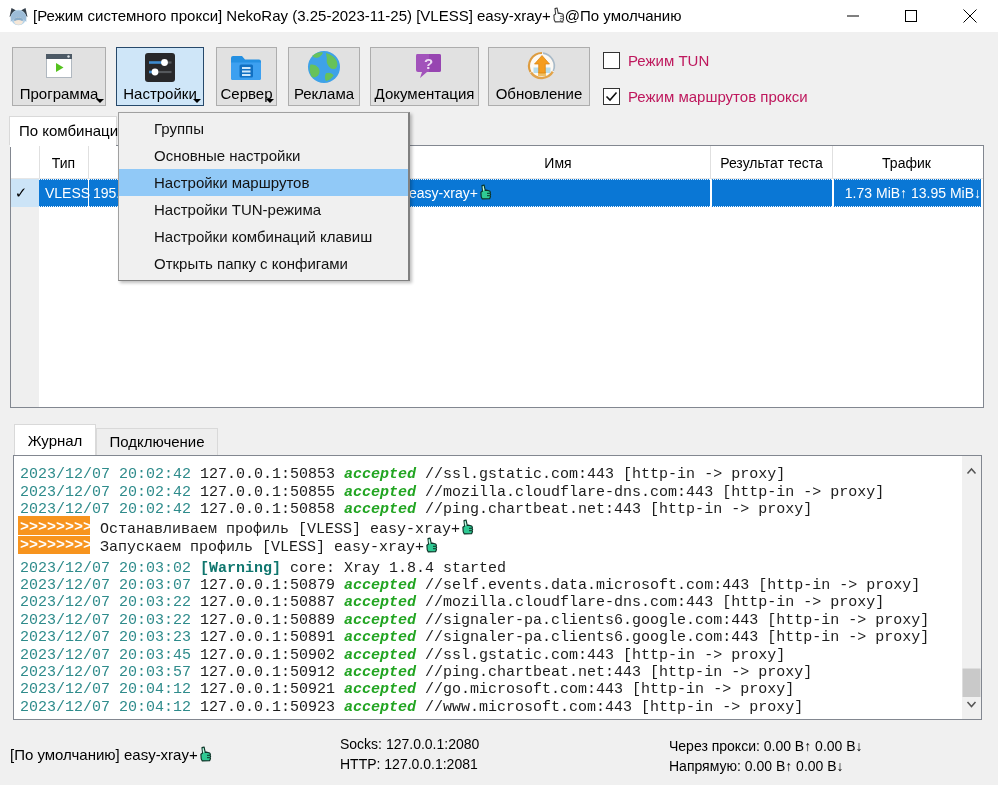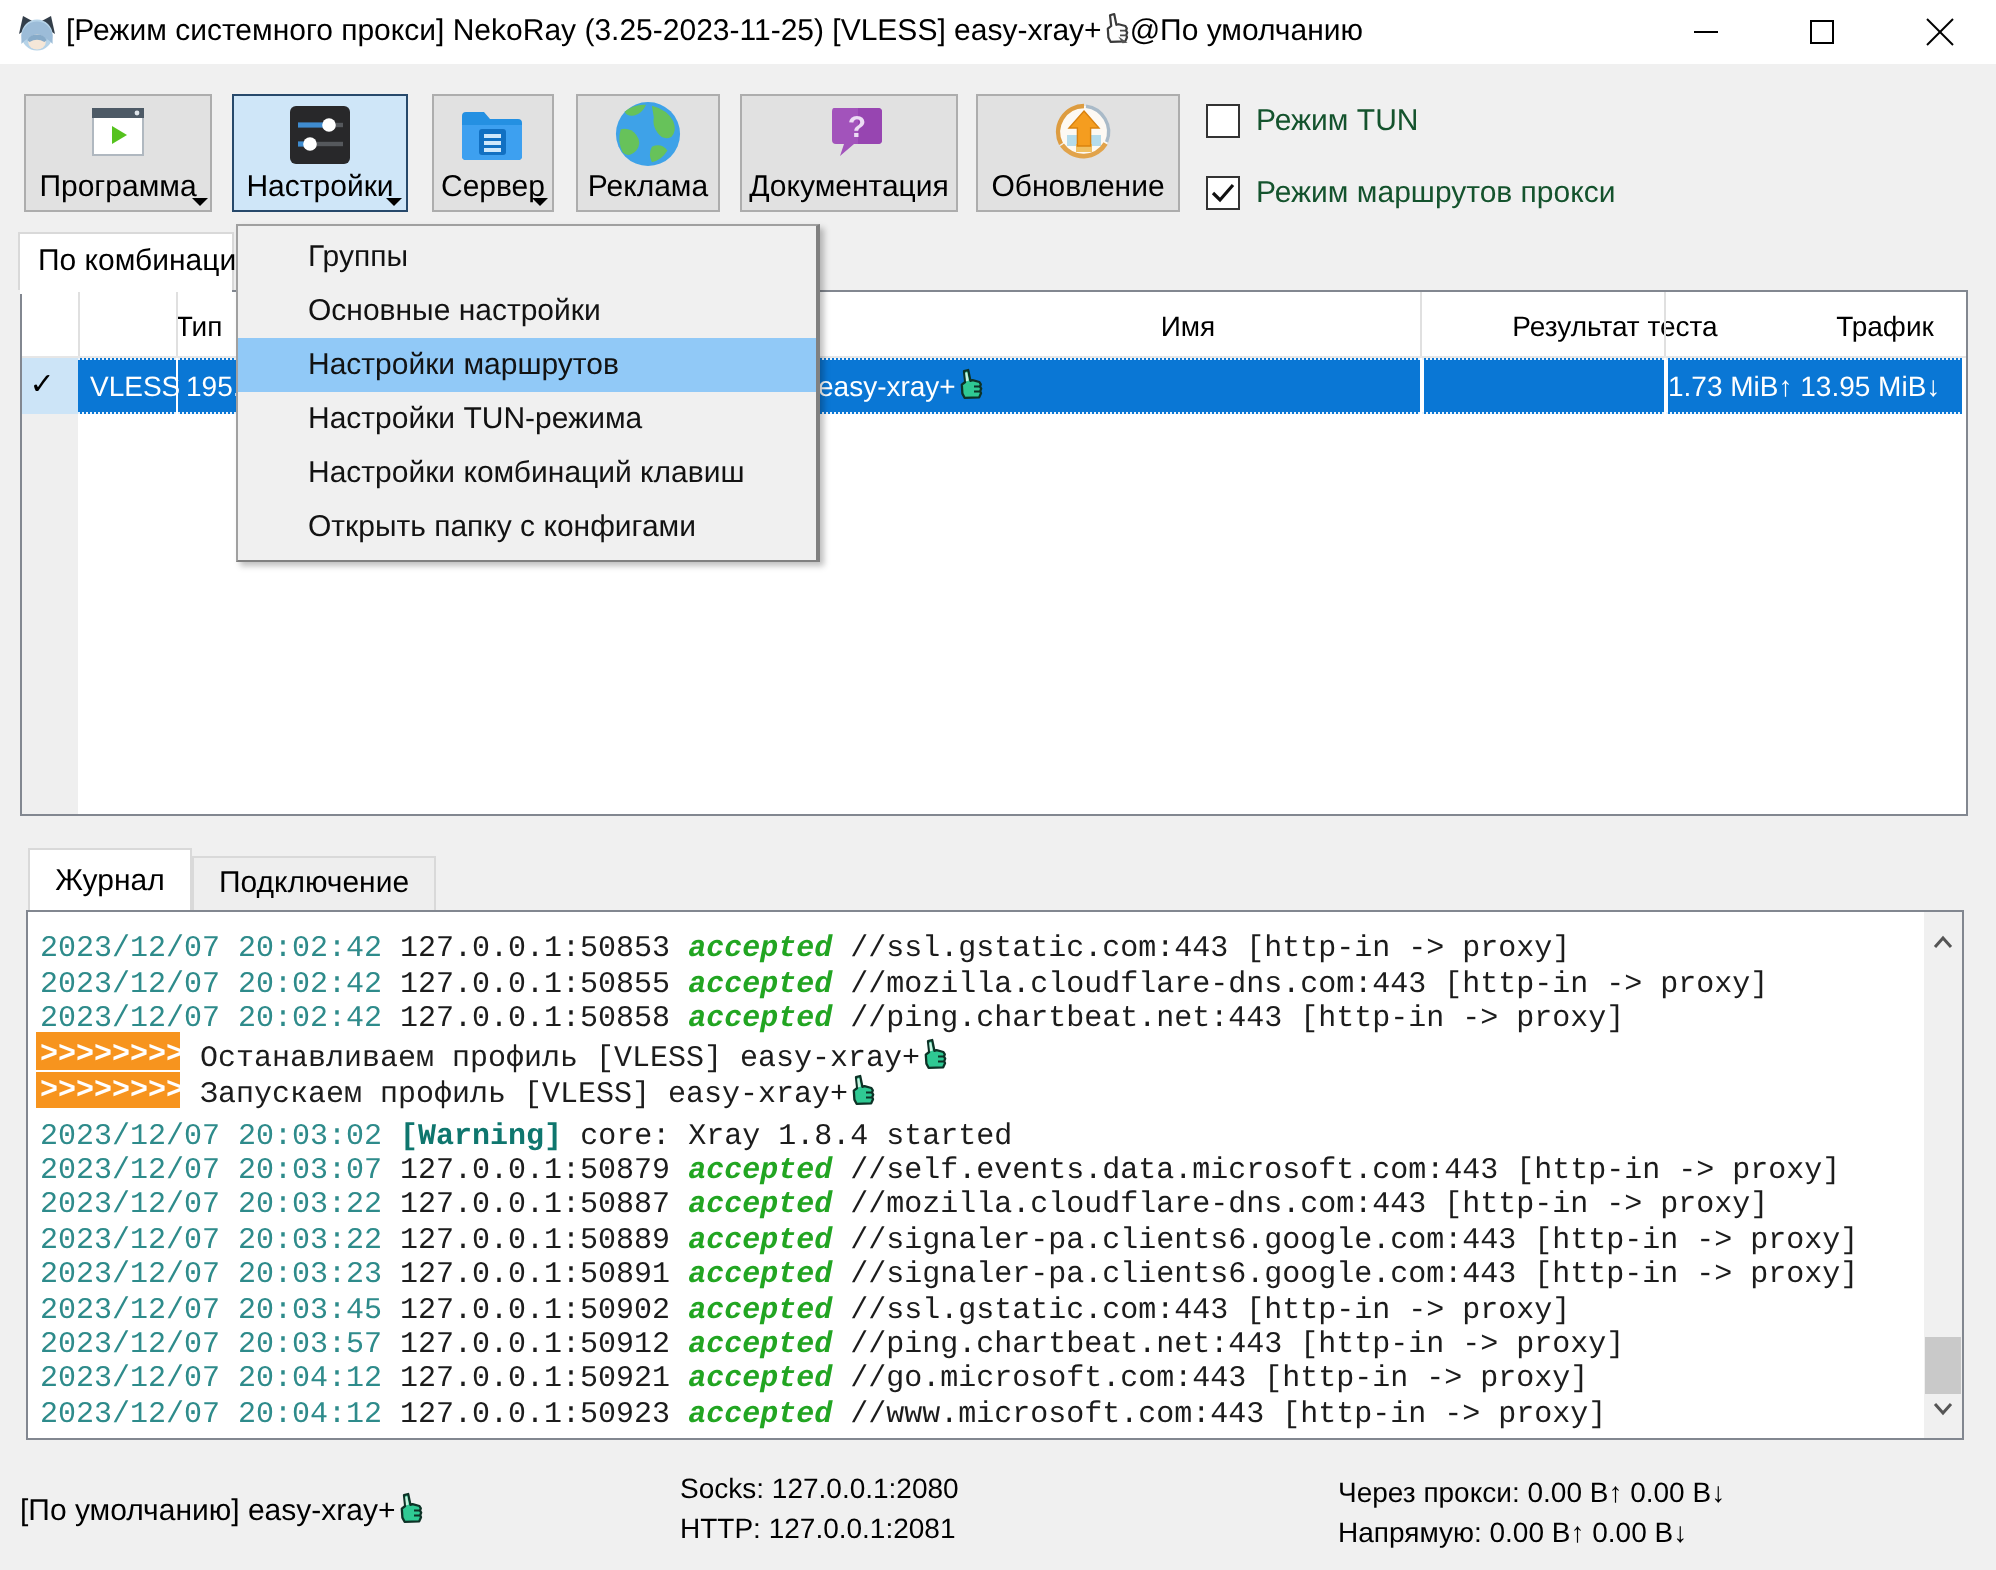--- a/index.html
+++ b/index.html
@@ -5,27 +5,27 @@
   html,body{margin:0;padding:0;}
   body{width:998px;height:785px;position:relative;background:#f0f0f0;
        font-family:"Liberation Sans",sans-serif;overflow:hidden;}
   .abs{position:absolute;}
   .titlebar{left:0;top:0;width:998px;height:32px;background:#ffffff;}
   .title-text{left:33px;top:0;height:32px;line-height:32px;font-size:15px;color:#000;white-space:nowrap;}
   .btn{background:#e1e1e1;border:1px solid #adadad;box-sizing:border-box;}
   .btn.sel{background:#cfe6f8;border:1.5px solid #27496b;}
   .btnlabel{width:100%;text-align:center;font-size:15px;line-height:16px;color:#000;white-space:nowrap;}
   .cb{width:15px;height:15px;background:#fff;border:1px solid #333;}
-  .cblabel{font-size:15px;color:#14532d;white-space:nowrap;}
+  .cblabel{font-size:15px;color:#be185d;white-space:nowrap;}
   .menu{left:118px;top:112px;width:292px;height:169px;background:#f0f0f0;
         border:1px solid #a0a0a0;border-right:2px solid #808080;border-bottom:1px solid #808080;
         box-shadow:2px 2px 3px rgba(0,0,0,0.25);z-index:50;padding-top:2px;box-sizing:border-box;}
   .mi{height:27px;line-height:27px;padding-left:35px;font-size:15px;color:#121212;white-space:nowrap;}
   .mi.hl{background:#91c9f7;}
-  .hdrtext{font-size:14px;color:#000;top:152px;height:22px;line-height:22px;text-align:center;padding-left:36px;}
+  .hdrtext{font-size:14px;color:#000;top:152px;height:22px;line-height:22px;text-align:center;}
   .rowtext{font-size:14px;color:#fff;height:28px;line-height:28px;white-space:nowrap;}
   .log{font-family:"Liberation Mono",monospace;font-size:15px;line-height:17.45px;white-space:pre;color:#1c1c1c;}
   .ts{color:#2e8b8b;}
   .acc{color:#1fa32a;color:#22a522;font-style:italic;font-weight:bold;}
   .warn{color:#0f766e;font-weight:bold;}
   .st{font-size:14px;color:#000;white-space:nowrap;}
 </style>
 </head>
 <body>
 
@@ -142,21 +142,21 @@
 <div class="abs" style="left:11px;top:179px;width:28px;height:28px;background:#cce4f7"></div>
 <div class="abs" style="left:13px;top:179px;width:16px;height:28px;line-height:28px;font-size:15px;color:#000;text-align:center">✓</div>
 <div class="abs" style="left:39px;top:179px;width:942px;height:28px;background:#0a77d5"></div>
 <div class="abs rowtext" style="left:45px;top:179px">VLESS</div>
 <div class="abs rowtext" style="left:93px;top:179px">195.201.201.32:443</div>
 <div class="abs rowtext" style="left:409px;top:179px">easy-xray+<svg width="14" height="16" viewBox="0 0 14 16" style="vertical-align:-2px">
       <path d="M4.0,1.6 L6.1,1.0 L7.2,6.4 L8.3,6.1 L11.7,7.0 L12.4,8.2 L12.0,9.3 L12.6,10.3 L12.1,11.6 L12.5,12.6 L11.6,14.7 L4.3,14.9 L3.2,12.8 L2.9,8.3 L4.6,7.0 Z" fill="#2fc993" stroke="#0d3226" stroke-width="1.15" stroke-linejoin="round"></path>
       <path d="M4.6,2.4 L5.6,2.1 L6.4,6.3 L5.0,6.7 Z" fill="#c9f3e1"></path>
       <path d="M9.0,9.3 L11.8,9.3 M9.0,11.7 L11.8,11.7" stroke="#0d3226" stroke-width="1"></path>
     </svg></div>
-<div class="abs rowtext" style="left:834px;top:179px;width:147px;text-align:left">1.73 MiB↑ 13.95 MiB↓</div>
+<div class="abs rowtext" style="left:834px;top:179px;width:147px;text-align:right">1.73 MiB↑ 13.95 MiB↓</div>
 
 <div class="abs" style="left:88px;top:179px;width:1px;height:28px;background:#fff"></div>
 <div class="abs" style="left:710px;top:179px;width:2px;height:28px;background:#fff"></div>
 <div class="abs" style="left:832px;top:179px;width:2px;height:28px;background:#fff"></div>
 
 <div class="abs" style="left:39px;top:179px;width:942px;height:1px;background:repeating-linear-gradient(90deg,#eaf4fd 0 1px,transparent 1px 2px)"></div>
 <div class="abs" style="left:39px;top:206px;width:942px;height:1px;background:repeating-linear-gradient(90deg,#eaf4fd 0 1px,transparent 1px 2px)"></div>
 
 <div class="abs menu">
   <div class="mi">Группы</div>

